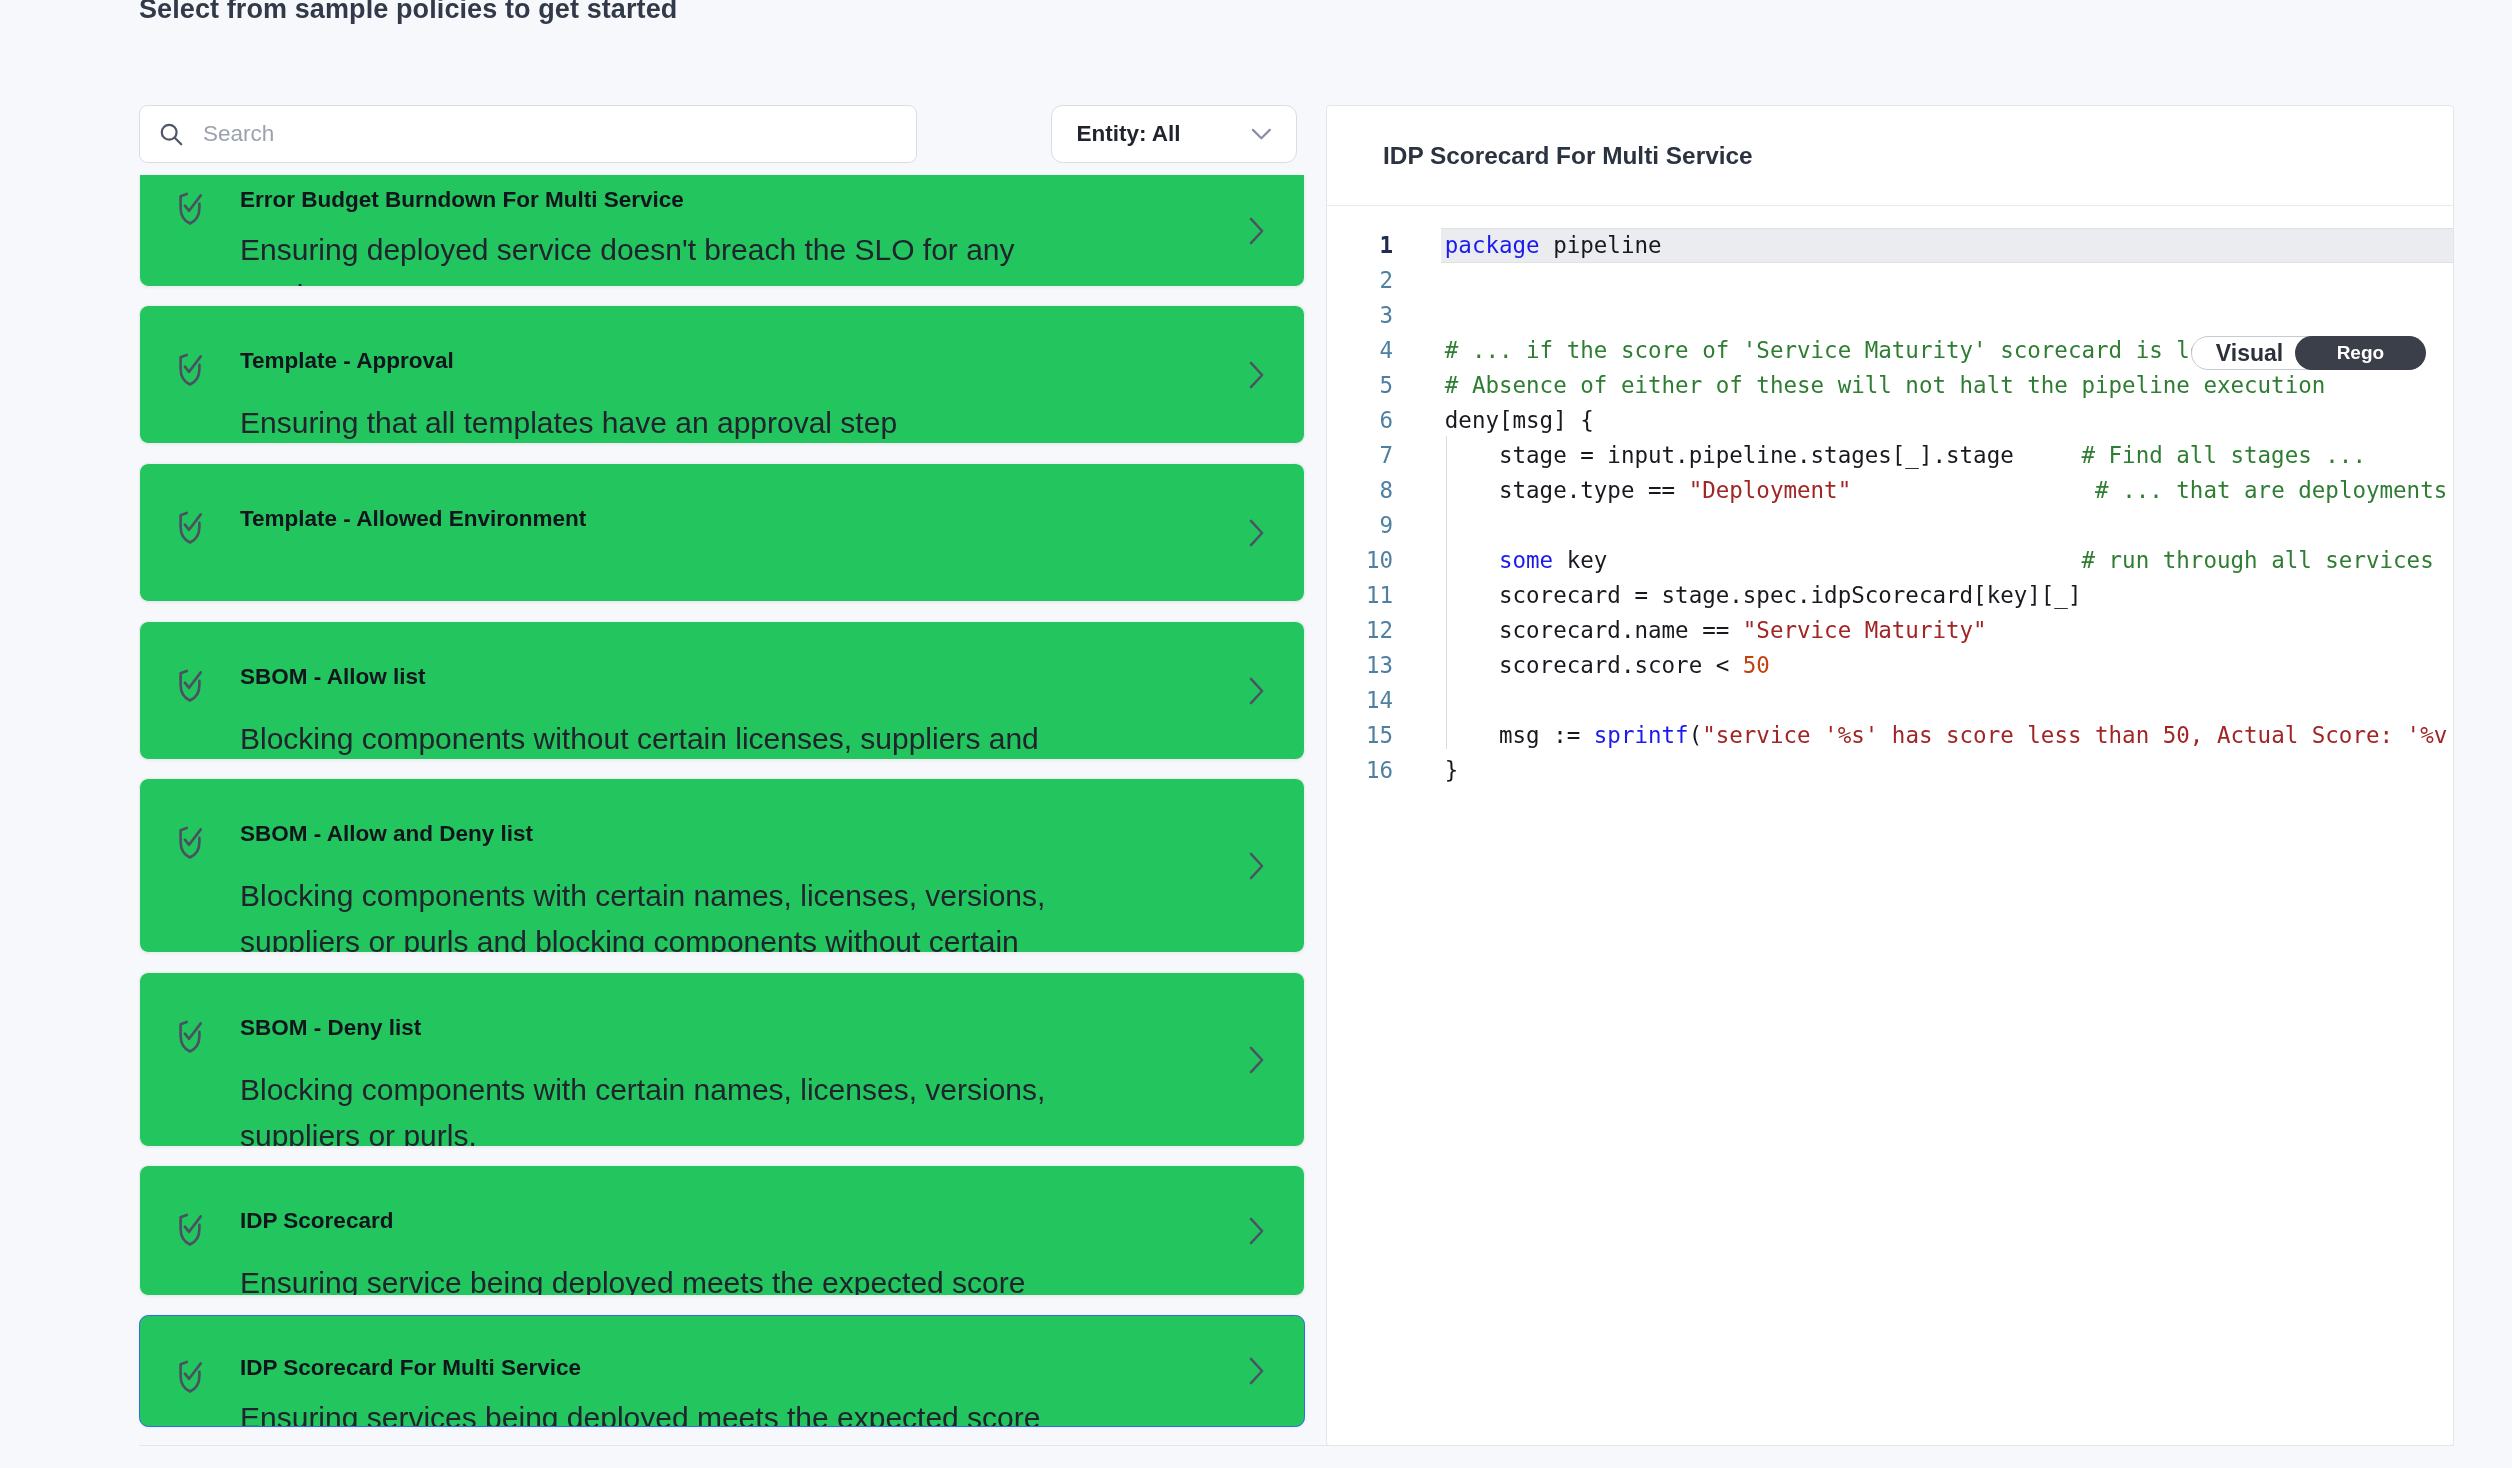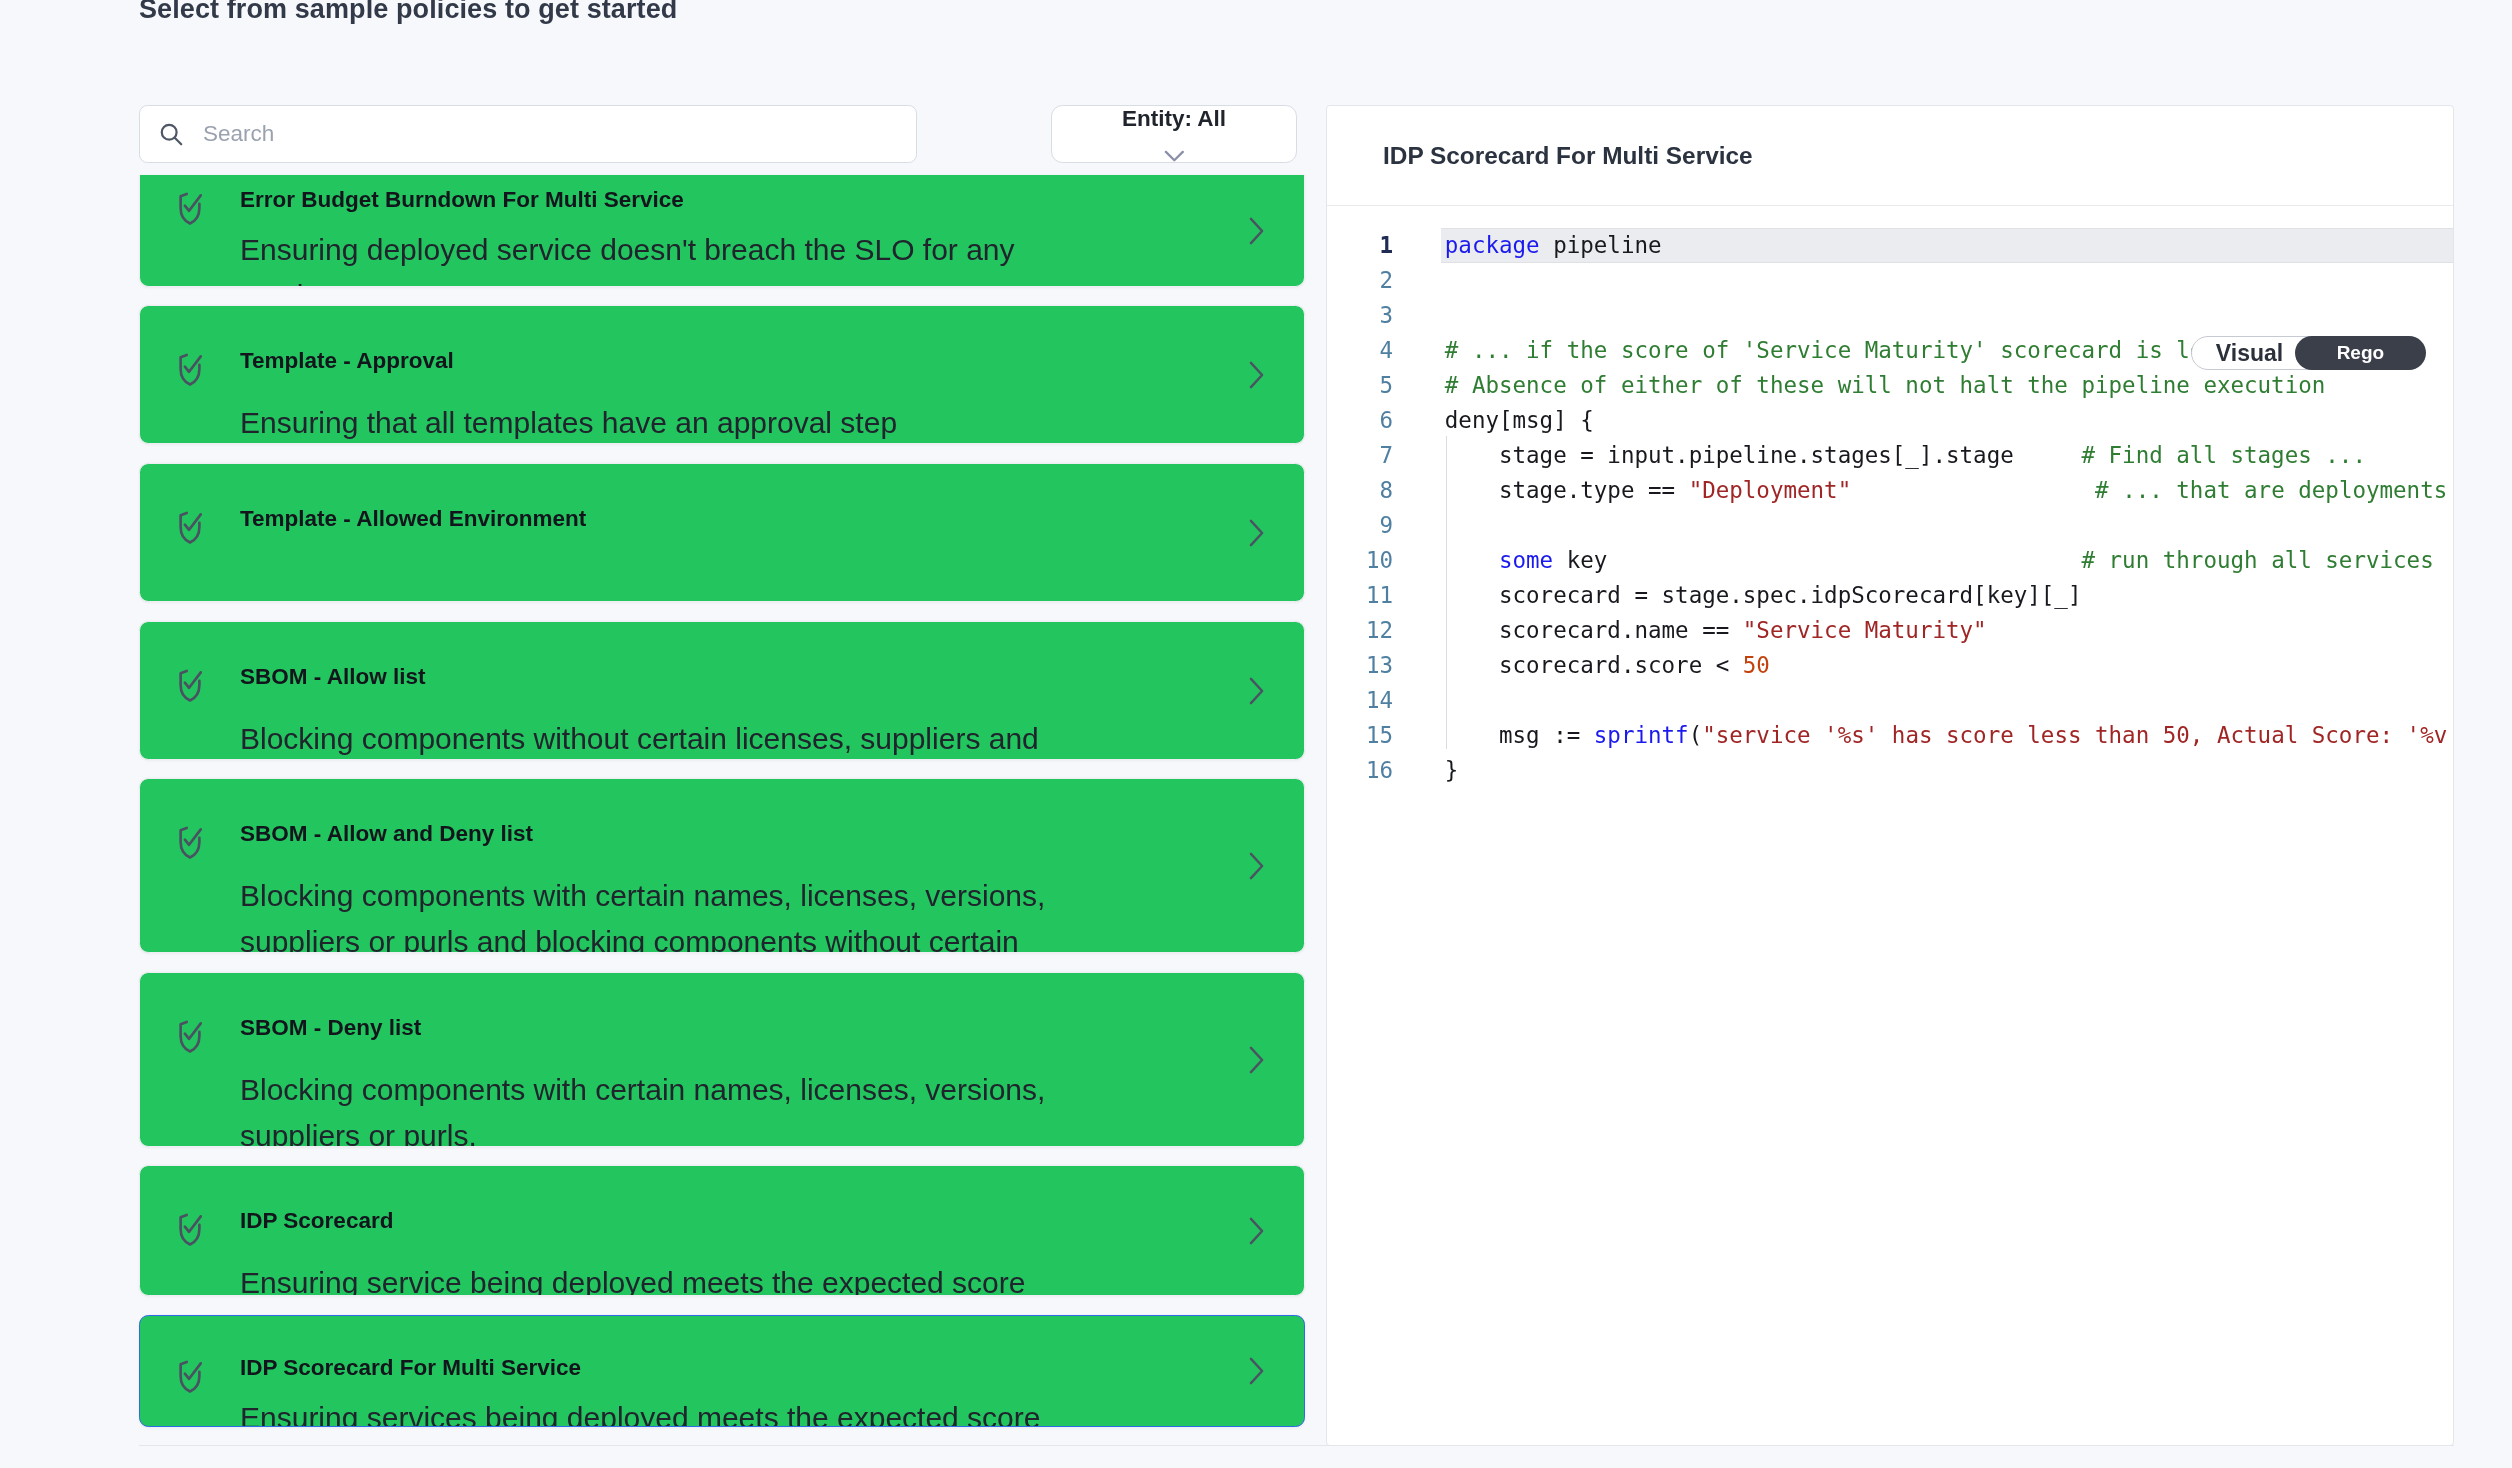--- a/index.html
+++ b/index.html
@@ -26,21 +26,20 @@
   .search-input{
     border:none;outline:none;flex:1;font-size:22.5px;color:#2a2f39;
     font-family:"Liberation Sans",sans-serif;background:transparent;
   }
   .search-input::placeholder{color:#9aa2af;}
   .entity-select{
     position:absolute;left:1051px;top:105px;width:246px;height:58px;
     background:#fff;border:0.9px solid #d8dce3;border-radius:11.3px;
     display:flex;align-items:center;box-sizing:border-box;padding:0 24.4px;
     cursor:pointer;
-    flex-direction:column;
   }
   .entity-label{font-size:22.5px;font-weight:700;color:#20242c;flex:1;}
   
   .card{
     position:absolute;left:139px;width:1166px;box-sizing:border-box;
     background:#22c55e;border:0.9px solid #edeff3;border-radius:9.4px;
     box-shadow:0 0.9px 2.8px rgba(23,28,44,.05);
     overflow:hidden;
   }
   .card.clipped{border-radius:0 0 9.4px 9.4px;border-top:none;}

